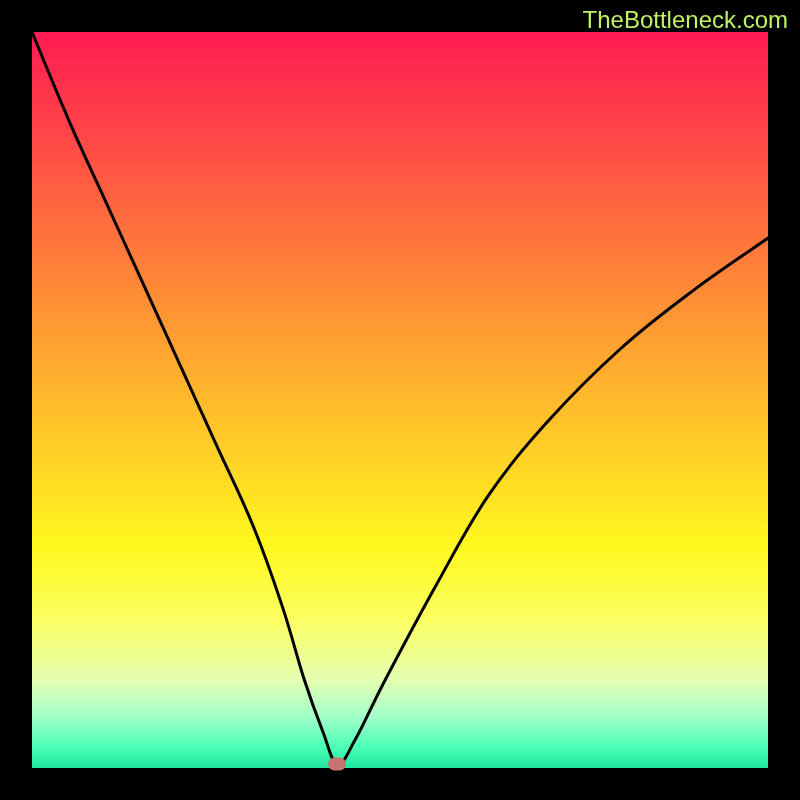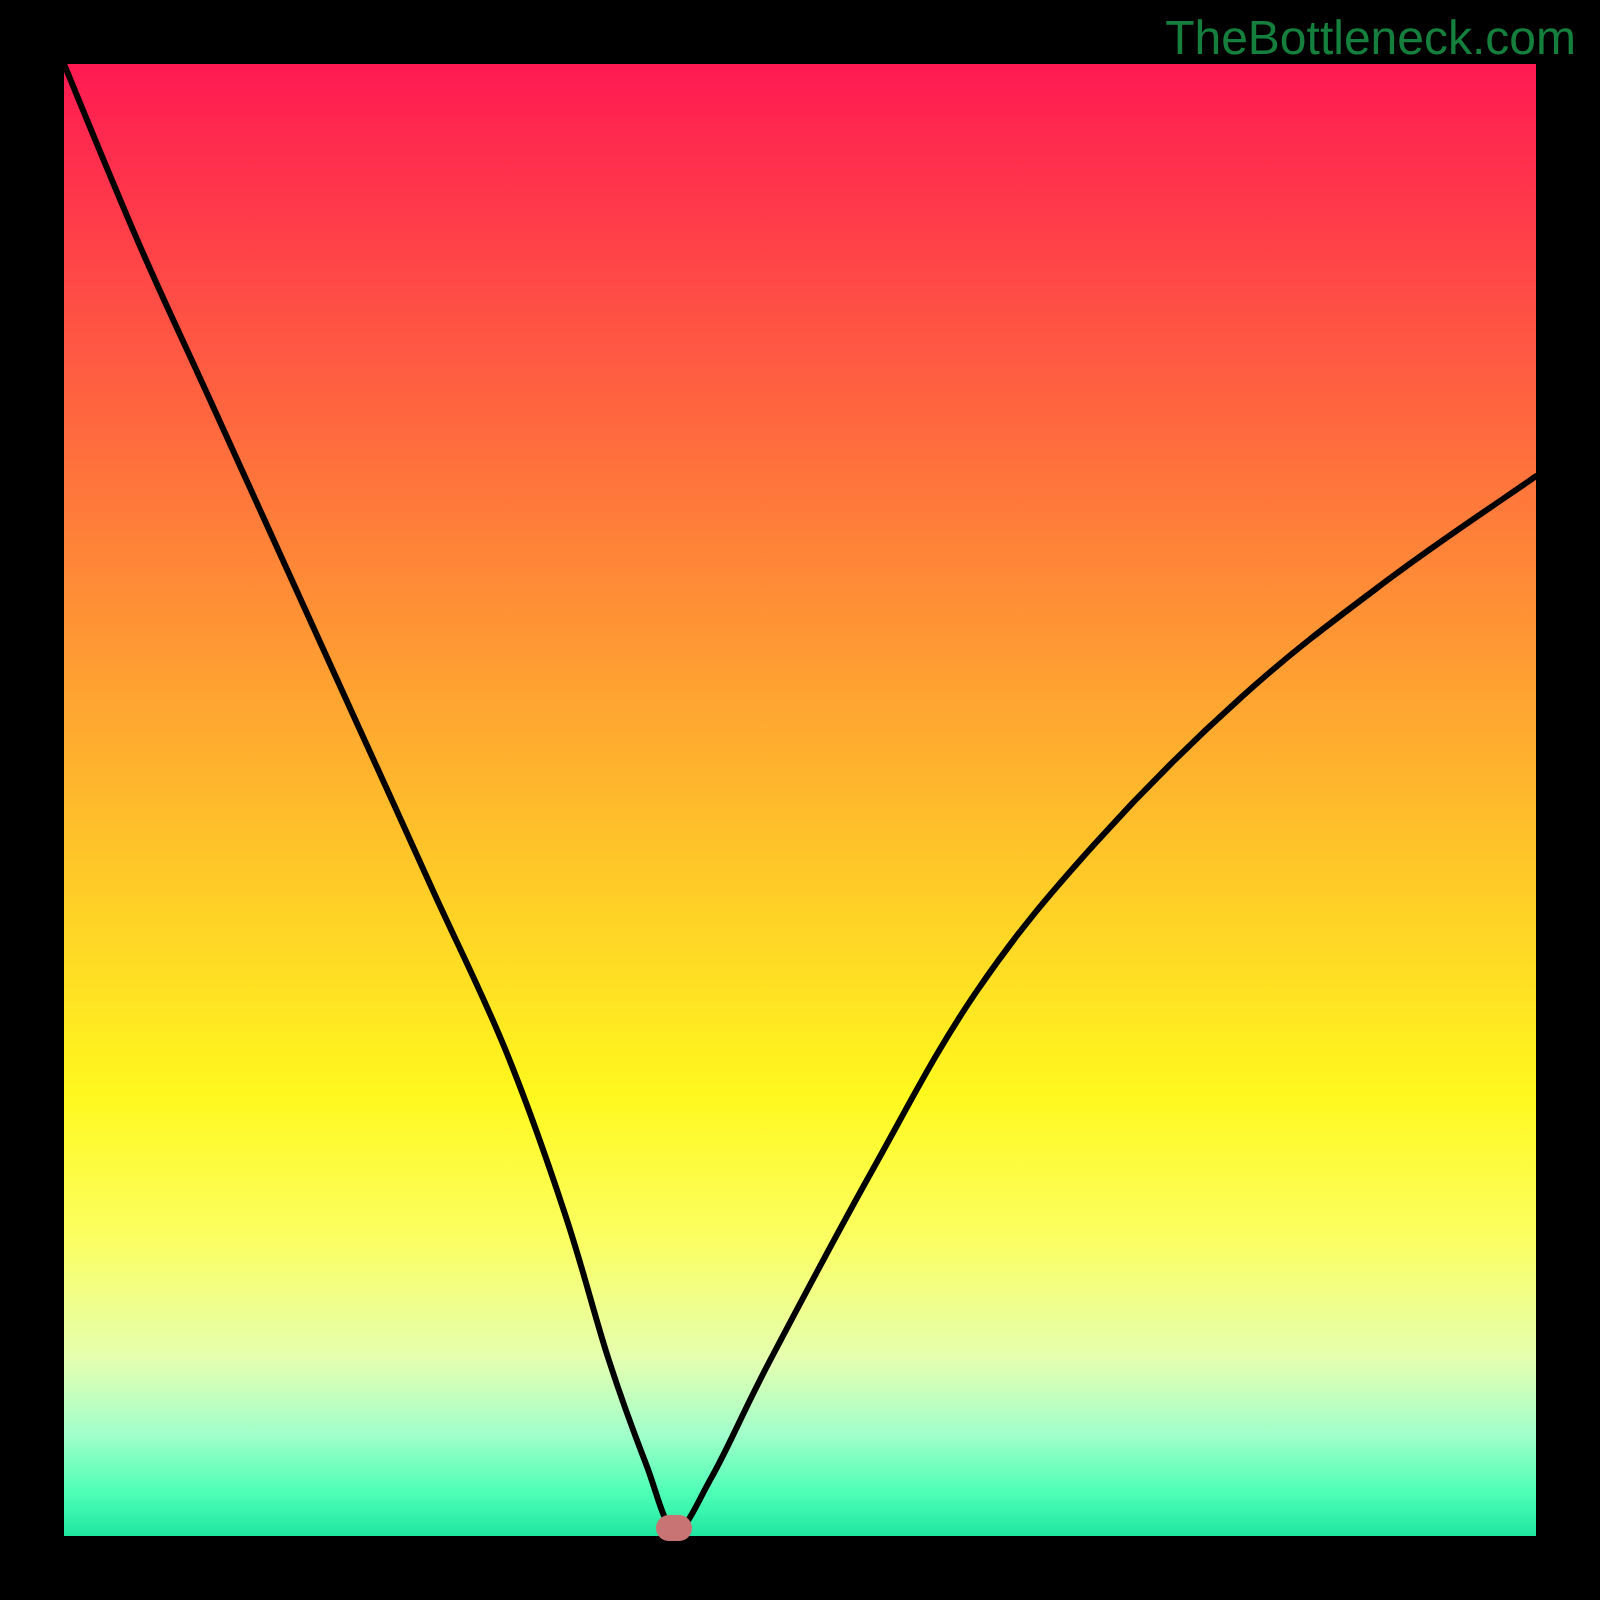--- a/index.html
+++ b/index.html
@@ -12,21 +12,21 @@
     position: relative;
     width: 800px;
     height: 800px;
     background: #000;
   }
   .watermark {
     position: absolute;
     top: 6px;
     right: 12px;
     font-size: 24px;
-    color: #15803d;
+    color: #bef264;
     font-weight: 500;
     font-family: Arial, sans-serif;
   }
   .plot-area {
     position: absolute;
     left: 32px;
     top: 32px;
     width: 736px;
     height: 736px;
     

